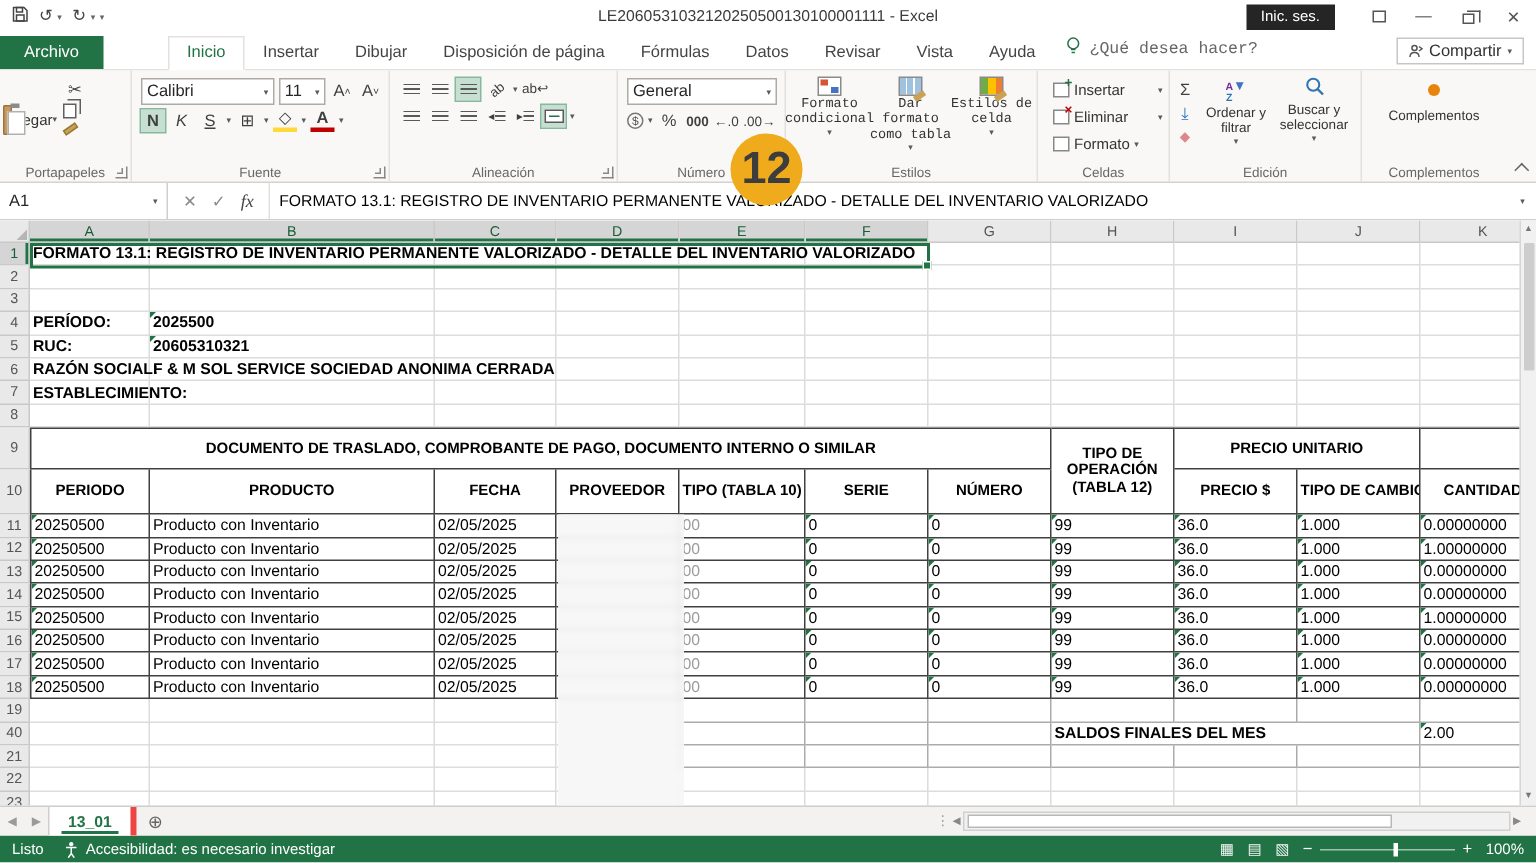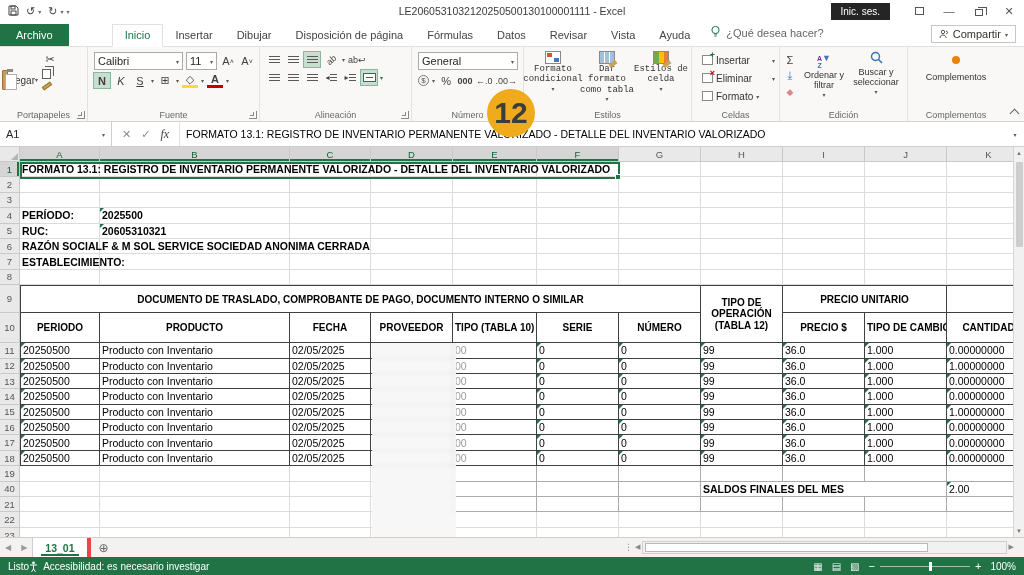--- a/index.html
+++ b/index.html
@@ -17,21 +17,21 @@
   .winbtn{width:30px;height:100%;display:flex;align-items:center;justify-content:center;color:#555;cursor:pointer;font-size:11px;}
   .box-ic{width:9px;height:8px;border:1px solid #555;display:inline-block;}
   .restore-ic{position:relative;width:8px;height:7px;border:1px solid #555;margin-top:2px;}
   .restore-ic::before{content:"";position:absolute;left:2px;top:-3px;width:8px;height:7px;border:1px solid #555;border-bottom:none;border-left:none;}
 
   
   .tabrow{height:25px;background:#fff;display:flex;align-items:flex-end;border-bottom:1px solid #e3e1de;position:relative;}
   .rtab{padding:4px 12px 5px;font-size:11px;color:#444;cursor:pointer;white-space:nowrap;}
   .rtab.file{background:#217346;color:#fff;padding:5px 16px;}
   .rtab.active{color:#217346;background:#fff;border:1px solid #e3e1de;border-bottom:1px solid #fff;margin-bottom:-1px;margin-left:43px;}
-  .tellme{display:flex;align-items:center;gap:5px;color:#666;margin-left:8px;padding-bottom:5px;cursor:text;}
+  .tellme{display:flex;align-items:center;gap:5px;color:#666;margin-left:8px;padding-bottom:5px;cursor:text;font-family:Liberation Mono, monospace;}
   .bulb{color:#217346;font-size:12px;}
   .share-btn{margin-left:auto;margin-right:8px;margin-bottom:3px;border:1px solid #c8c6c4;background:#fff;
     padding:2px 7px;display:flex;align-items:center;gap:4px;font-size:11px;color:#333;cursor:pointer;}
 
   
   .ribbon{height:75px;background:#f9f8f6;display:flex;position:relative;border-bottom:1px solid #d5d2cf;}
   .rgroup{position:relative;height:100%;border-right:1px solid #e3e1de;flex:none;padding:3px 2px 14px;}
   .glabel{position:absolute;left:0;right:0;bottom:1px;text-align:center;font-size:9px;color:#696764;}
   .launcher{position:absolute;right:2px;bottom:2px;width:8px;height:8px;border-right:1px solid #8a8886;border-bottom:1px solid #8a8886;cursor:pointer;}
   .launcher::before{content:"";position:absolute;right:2px;bottom:2px;width:3px;height:3px;border-right:1px solid #8a8886;border-bottom:1px solid #8a8886;}
@@ -143,21 +143,21 @@
      border-right:4px solid #ef4444;border-left:1px solid #cfcecd;cursor:pointer;position:relative;}
   .sheettab::after{content:"";position:absolute;left:8px;right:8px;bottom:1px;height:2px;background:#217346;}
   .addsheet{display:flex;align-items:center;padding:0 8px;color:#666;font-size:12px;cursor:pointer;}
   .hscroll{position:absolute;right:10px;top:2px;width:390px;height:14px;display:flex;align-items:center;gap:2px;color:#888;}
   .hs-split{font-size:9px;color:#999;cursor:col-resize;}
   .hs-ar{font-size:7px;cursor:pointer;}
   .hs-track{flex:1;height:13px;background:#f1f1f1;border:1px solid #d0d0d0;position:relative;}
   .hs-thumb{position:absolute;left:2px;top:1px;bottom:1px;width:78%;background:#fff;border:1px solid #b8b8b8;cursor:grab;}
 
   
-  .statusbar{height:18px;background:#217346;color:#fff;display:flex;align-items:center;font-size:10px;padding:0 8px;}
+  .statusbar{height:18px;background:#217346;color:#fff;display:flex;align-items:center;font-size:10px;padding:0 8px;gap:14px;}
   .acc{display:flex;align-items:center;gap:5px;cursor:pointer;}
   .sb-right{margin-left:auto;display:flex;align-items:center;gap:9px;}
   .vicon{font-size:10px;cursor:pointer;opacity:.95;}
   .zoomctl{display:flex;align-items:center;gap:5px;}
   .ztrack{width:90px;height:1px;background:#9fc3ae;position:relative;cursor:pointer;}
   .zthumb{position:absolute;left:54%;top:-4px;width:3px;height:9px;background:#fff;}
   .zsign{font-size:11px;cursor:pointer;}
 
   
   .badge{position:absolute;left:487px;top:89px;width:48px;height:48px;border-radius:50%;background:#efab1c;

